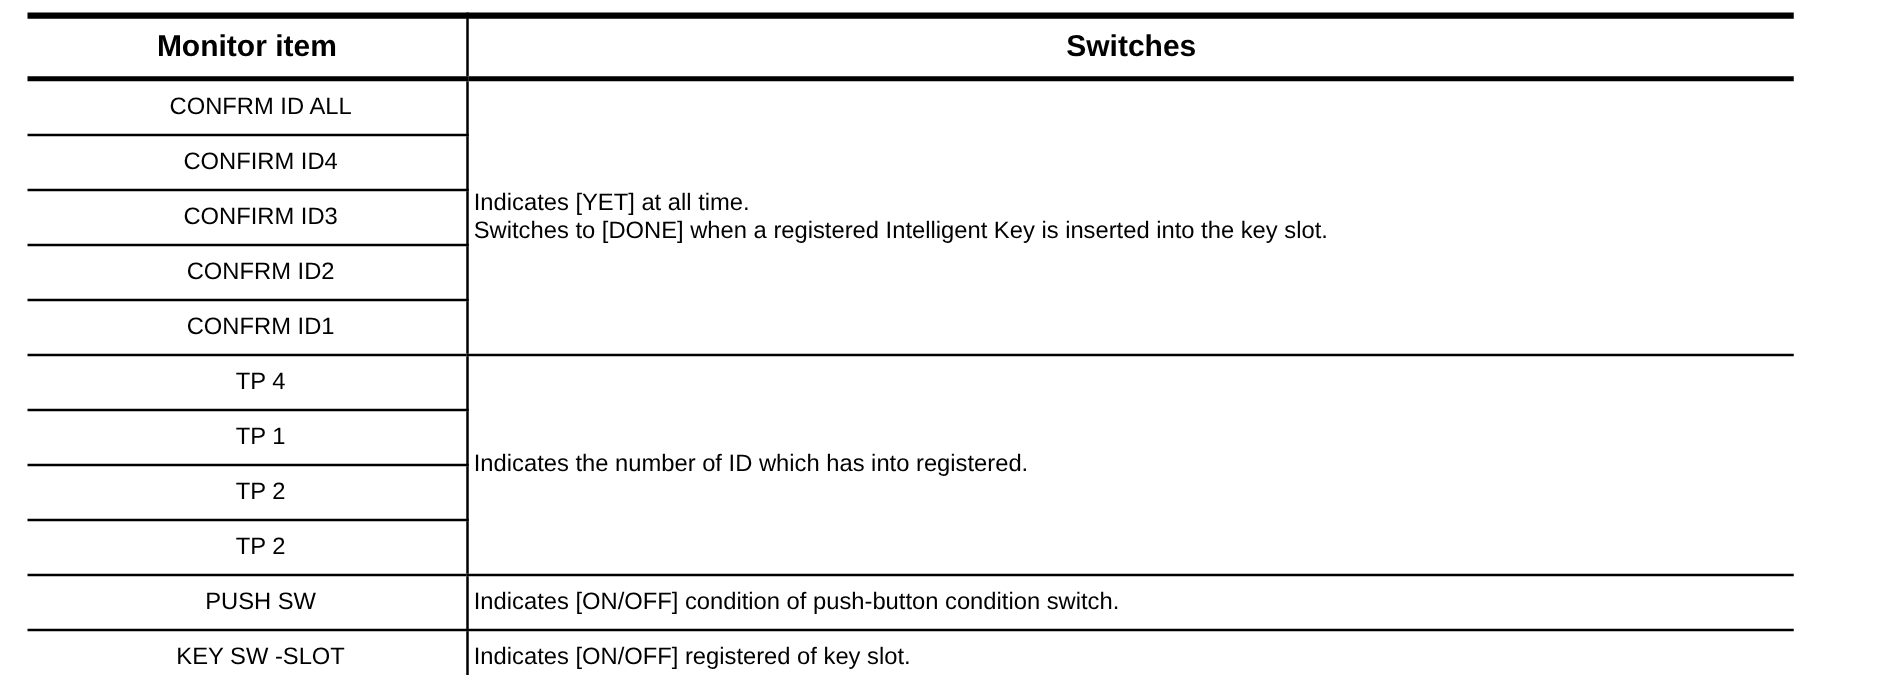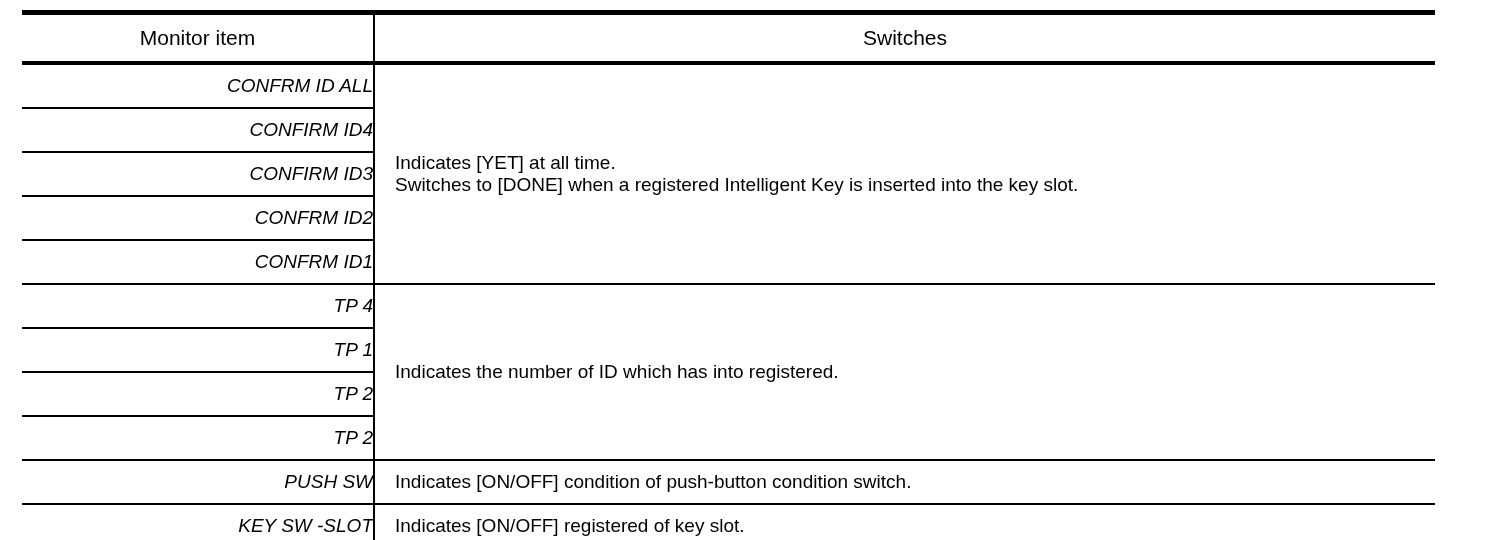--- a/index.html
+++ b/index.html
@@ -54,43 +54,42 @@
   
   th.cell-item,
   td.cell-item {
     border-right: 2px solid #000;
   }
 
   
   tr.header-row th {
     height: 46px;
     text-align: center;
-    font-weight: normal;
+    font-weight: bold;
     border-bottom: 4px solid #000;
-    font-size: 21px;
+    font-size: 24px;
   }
 
   
   tr.body-row td.cell-item {
     height: 42px;
     padding-left: 22px;
-    text-align: right;
+    text-align: center;
     border-bottom: 2px solid #000;
     white-space: nowrap;
-    font-style: italic;
   }
 
   
   tr.body-row:last-child td.cell-item {
     border-bottom: 0;
   }
 
   
   td.cell-content {
-    padding-left: 20px;
+    padding-left: 4px;
     padding-right: 12px;
     text-align: left;
     vertical-align: middle;
     border-bottom: 2px solid #000;
   }
   td.cell-content.last-content {
     border-bottom: 0;
   }
 
   td.cell-content .content-line {

